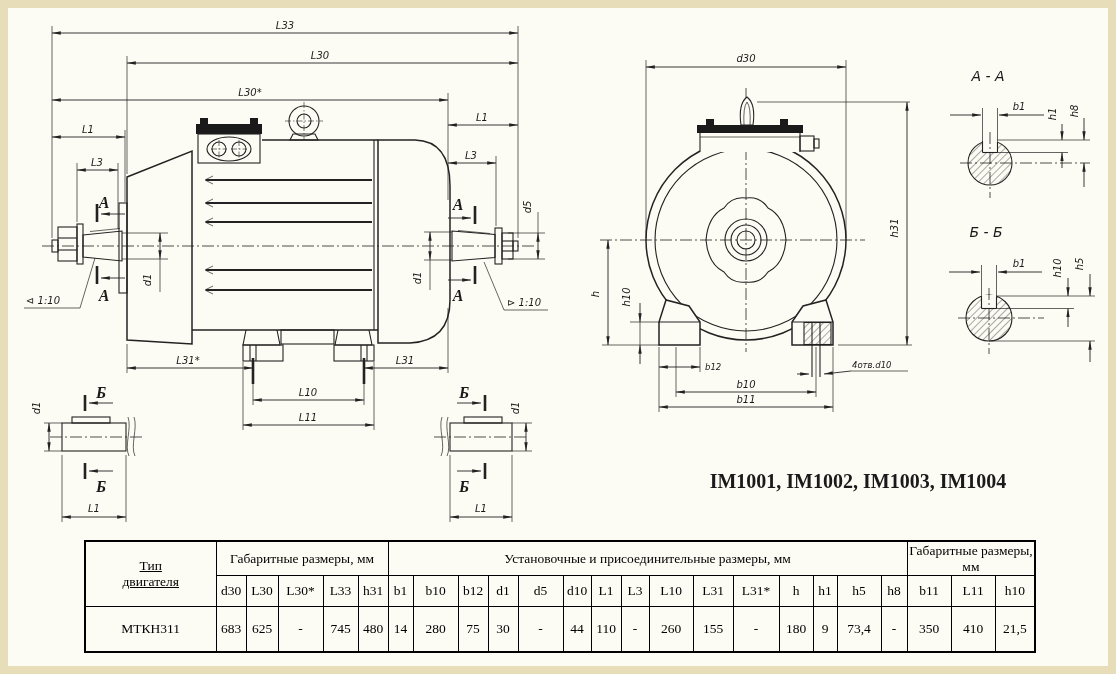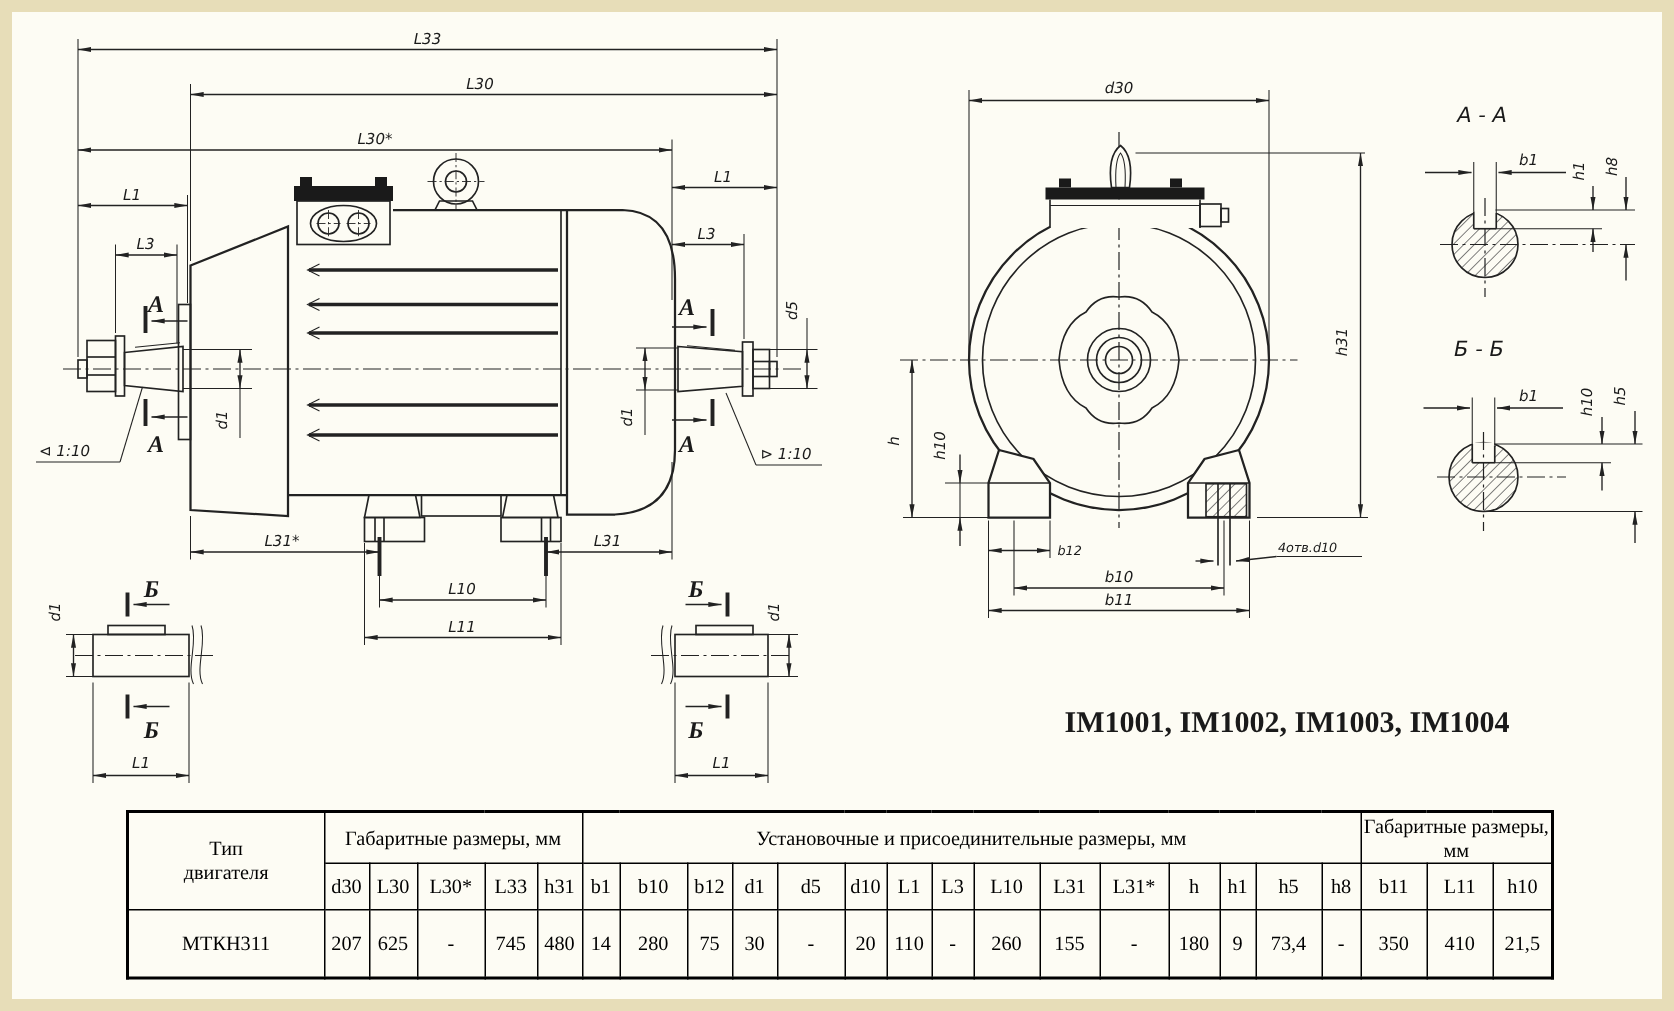--- a/index.html
+++ b/index.html
@@ -32,21 +32,21 @@
   
   .dim-table{
     position:absolute;left:84px;top:540px;width:950px;
     border-collapse:collapse;table-layout:fixed;background:#fdfcf4;
     font-family:"Liberation Serif",serif;color:#000;border:2px solid #000;
   }
   .dim-table th,.dim-table td{border:1px solid #000;text-align:center;vertical-align:middle;padding:0;font-weight:normal;}
   .dim-table thead tr.grp th{height:33px;font-size:13.5px;}
   .dim-table thead tr.cols th{height:30px;font-size:13.5px;}
   .dim-table tbody td{height:44px;font-size:13.5px;}
-  .type-th{white-space:pre-line;}
+  .type-th{white-space:pre-line;text-decoration:underline;}
 </style>
 </head>
 <body>
 
 <div class="sheet"></div>
 
 <svg width="1116" height="535" viewBox="0 0 1116 535">
   <defs>
     <marker id="ar" viewBox="0 0 9 4" refX="8.8" refY="2" markerWidth="9" markerHeight="4" markerUnits="userSpaceOnUse" orient="auto-start-reverse">
       <path d="M0,0.3 L9,2 L0,3.7 Z" style="fill:#222;stroke:none"></path>
@@ -439,31 +439,31 @@
         <th>h5</th>
         <th>h8</th>
         <th>b11</th>
         <th>L11</th>
         <th>h10</th>
       </tr>
   </thead>
   <tbody>
     <tr id="value-row">
       <td>МТКН311</td>
-    <td>207</td>
+    <td>683</td>
         <td>625</td>
         <td>-</td>
         <td>745</td>
         <td>480</td>
         <td>14</td>
         <td>280</td>
         <td>75</td>
         <td>30</td>
         <td>-</td>
-        <td>20</td>
+        <td>44</td>
         <td>110</td>
         <td>-</td>
         <td>260</td>
         <td>155</td>
         <td>-</td>
         <td>180</td>
         <td>9</td>
         <td>73,4</td>
         <td>-</td>
         <td>350</td>

